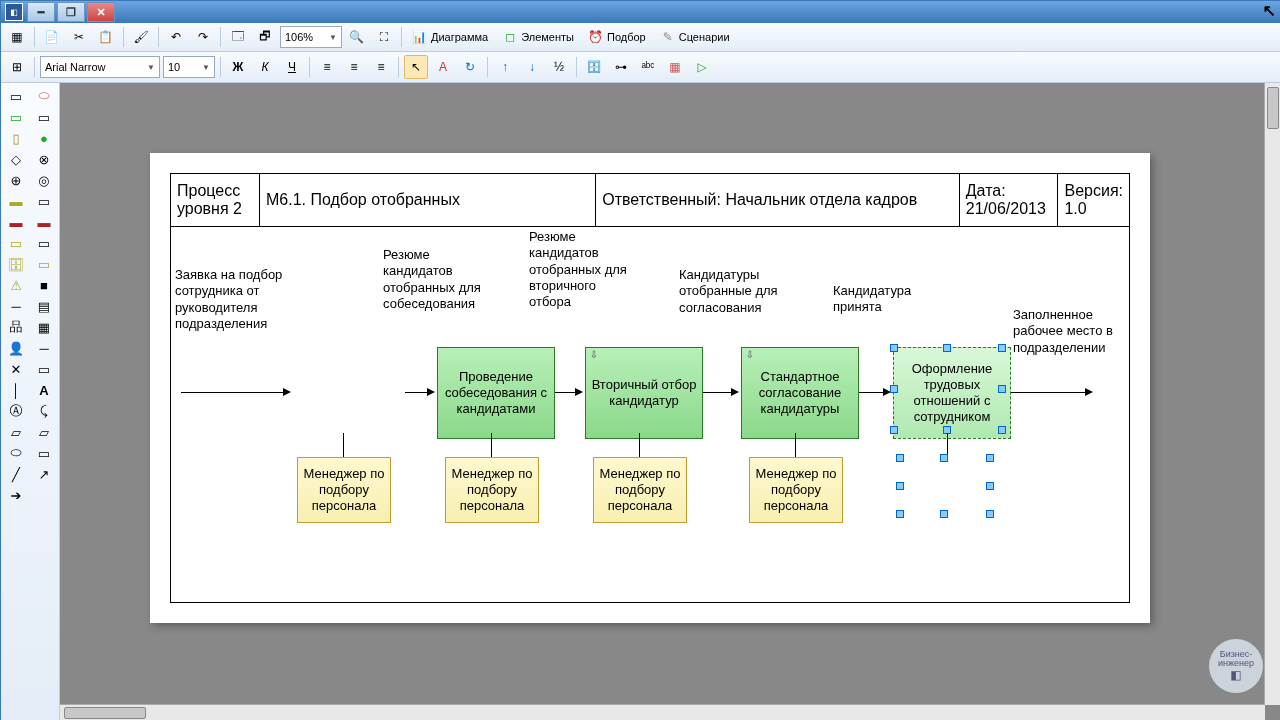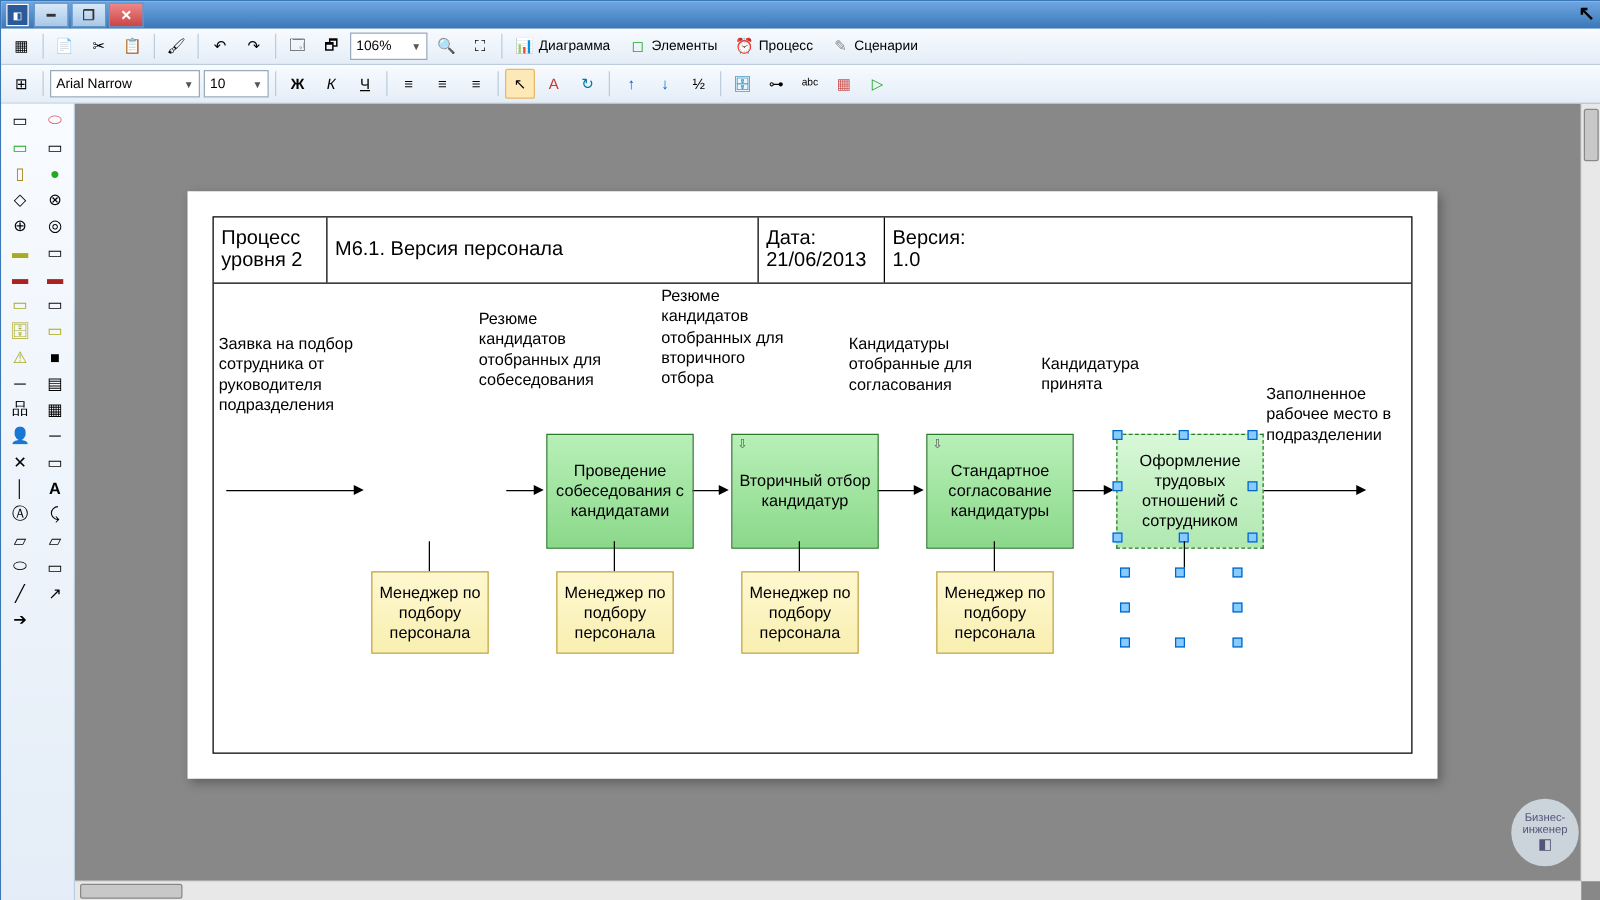--- a/index.html
+++ b/index.html
@@ -88,21 +88,21 @@
     <div class="menu-item">
         <span class="mic">📊</span>
         <span>Диаграмма</span>
       </div>
     <div class="menu-item">
         <span class="mic" style="color:#2a2">◻</span>
         <span>Элементы</span>
       </div>
     <div class="menu-item">
         <span class="mic" style="color:#c33">⏰</span>
-        <span>Процесс</span>
+        <span>Подбор</span>
       </div>
     <div class="menu-item">
         <span class="mic" style="color:#888">✎</span>
         <span>Сценарии</span>
       </div>
   </div>
 
   <div class="toolbar2">
     <div class="tbtn">⊞</div>
     <div class="sep"></div>
@@ -229,21 +229,22 @@
           <div class="ltool"></div>
         </div>
     </div>
 
     <div class="canvas-area">
       <div class="canvas-scroll">
         <div class="paper">
           <div class="diag-frame">
             <div class="hdr-row">
               <div class="hdr-cell" style="width:78px">Процесс уровня 2</div>
-              <div class="hdr-cell" style="width:332px">М6.1.  Версия персонала</div>
+              <div class="hdr-cell" style="width:332px">М6.1.  Подбор отобранных</div>
+              <div class="hdr-cell" style="width:360px">Ответственный: Начальник отдела кадров</div>
               <div class="hdr-cell" style="width:88px">
                   <span>Дата:</span>
                   <span>21/06/2013</span>
                 </div>
               <div class="hdr-cell" style="flex:1">
                   <span>Версия:</span>
                   <span>1.0</span>
                 </div>
             </div>
             <div class="flow-area">

